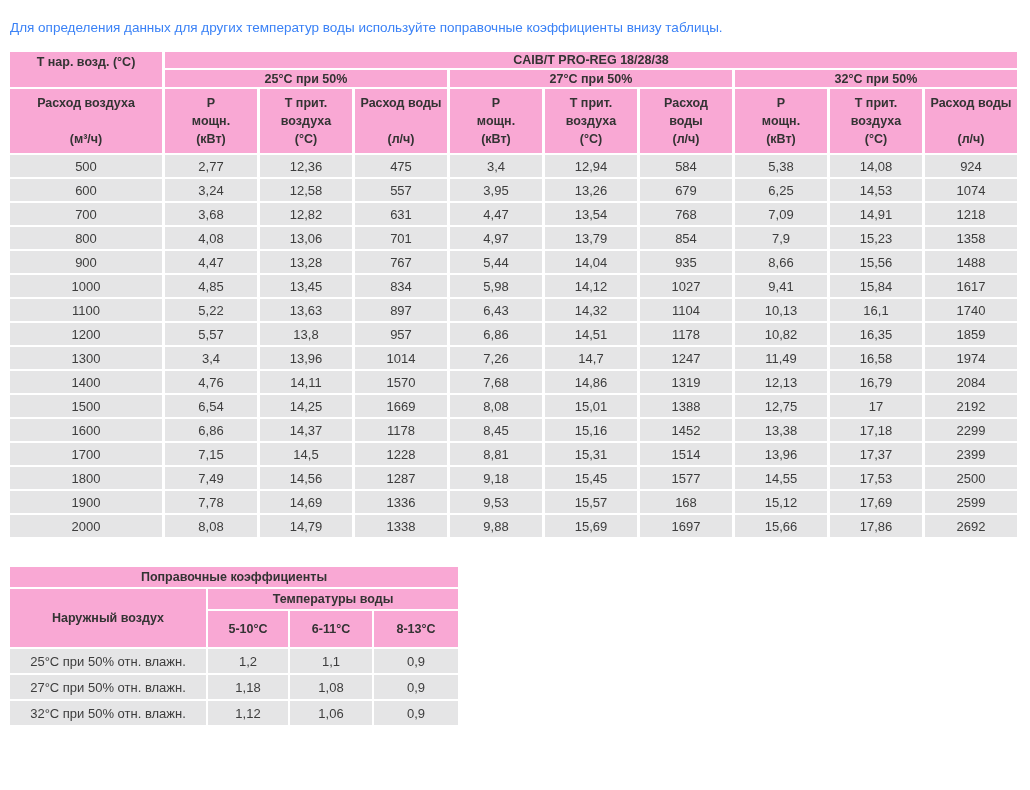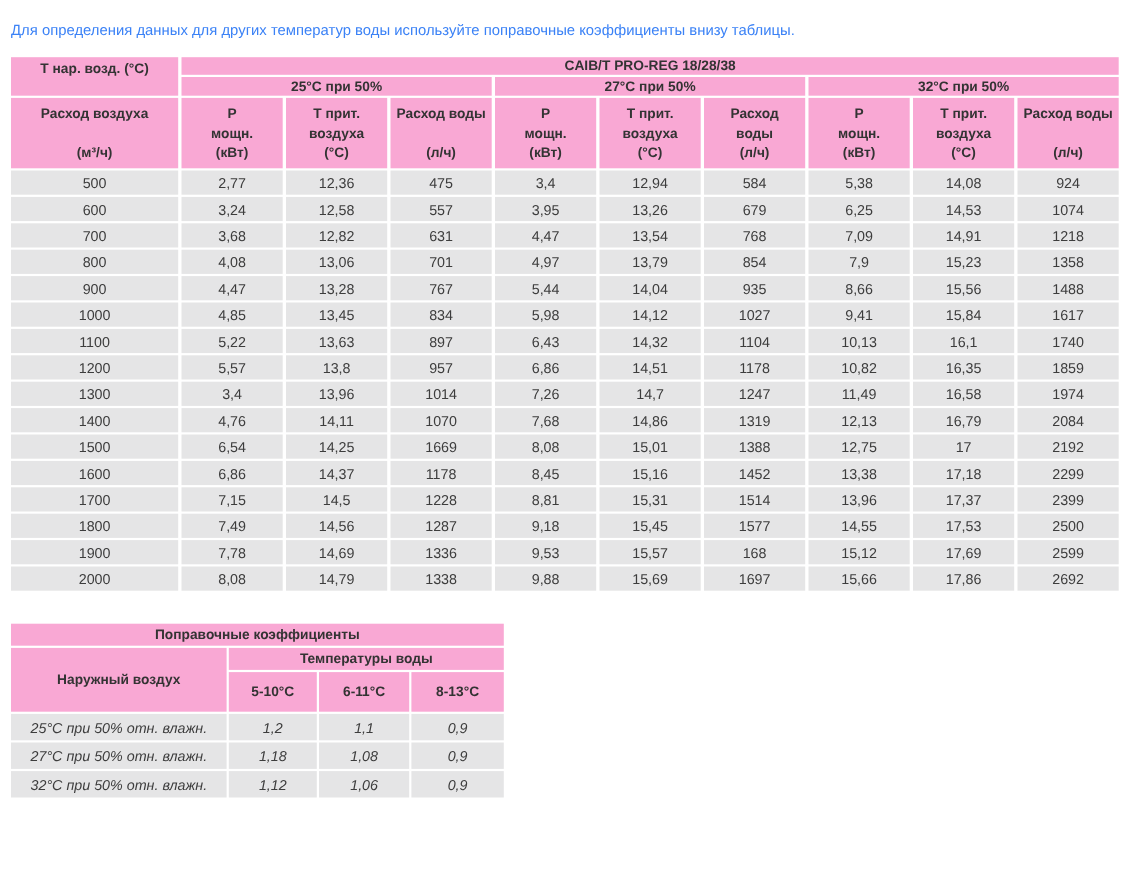--- a/index.html
+++ b/index.html
@@ -76,21 +76,21 @@
   table.coef {
     border-spacing: 2px 2px;
     margin-top: 26px;
     margin-left: 0;
   }
   table.coef col.k-first { width: 196px; }
   table.coef col.k-1 { width: 80px; }
   table.coef col.k-2 { width: 82px; }
   table.coef col.k-3 { width: 84px; }
   table.coef th { height: 20px; }
-  table.coef td { height: 24px; font-style: italic; }
+  table.coef td { height: 24px; }
   tr.coef-sub th { height: 36px; margin-top: 40px; }
 </style>
 </head>
 <body>
 
 <div class="page">
 
   <p class="note">Для определения данных для других температур воды используйте поправочные коэффициенты внизу таблицы.</p>
 
   <table class="main">
@@ -255,21 +255,21 @@
           <td>14,7</td>
           <td>1247</td>
           <td>11,49</td>
           <td>16,58</td>
           <td>1974</td>
         </tr>
         <tr>
           <td>1400</td>
           <td>4,76</td>
           <td>14,11</td>
-          <td>1070</td>
+          <td>1570</td>
           <td>7,68</td>
           <td>14,86</td>
           <td>1319</td>
           <td>12,13</td>
           <td>16,79</td>
           <td>2084</td>
         </tr>
         <tr>
           <td>1500</td>
           <td>6,54</td>

